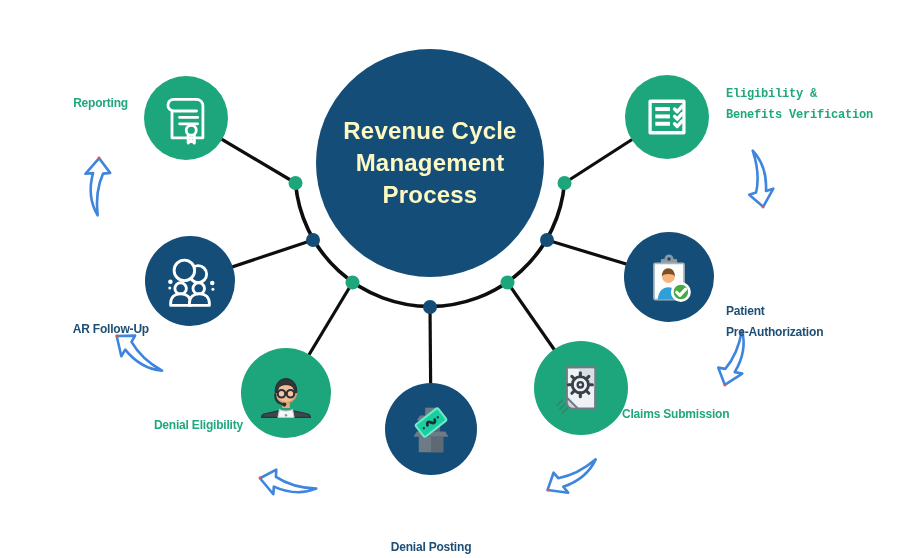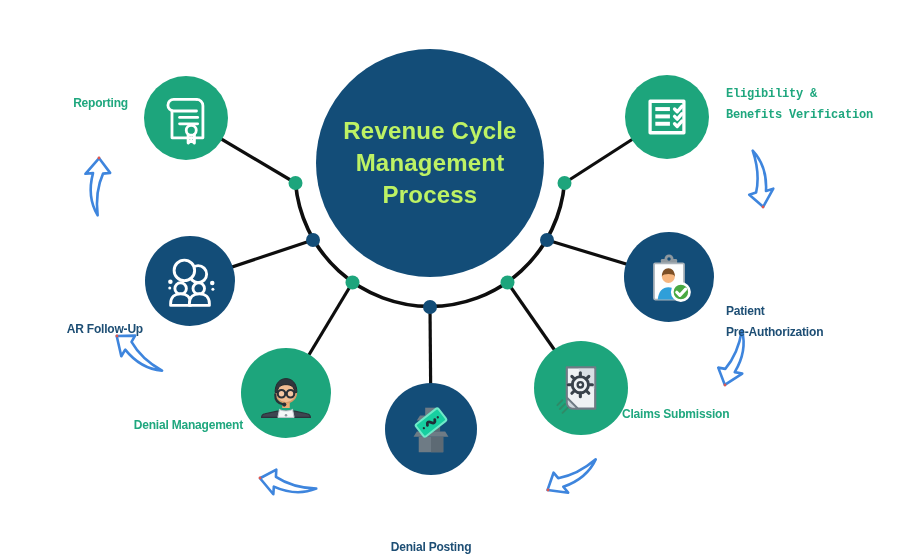--- a/index.html
+++ b/index.html
@@ -13,34 +13,34 @@
   .dotb{fill:var(--dark-blue,#134d78);}
   .arrow{stroke:var(--arrow-blue,#3e85dd);stroke-width:2.6;fill:none;
          stroke-linejoin:round;stroke-linecap:round;}
   .tip{fill:var(--arrow-tip-red,#e2574c);}
   
   .node{position:absolute;border-radius:50%;display:flex;align-items:center;justify-content:center;}
   .node.green{background:var(--green,#1da57c);}
   .node.blue{background:var(--dark-blue,#134d78);}
   .central{position:absolute;left:316px;top:49px;width:228px;height:228px;border-radius:50%;
            background:var(--dark-blue,#134d78);display:flex;align-items:center;justify-content:center;}
-  .central .title{color:#bef264;font-size:24px;font-weight:bold;text-align:center;
+  .central .title{color:#fef9c3;font-size:24px;font-weight:bold;text-align:center;
                   line-height:1.34;white-space:pre-line;letter-spacing:.2px;}
   
   .label{position:absolute;font-weight:bold;font-size:12px;line-height:21px;
          white-space:pre-line;letter-spacing:-.2px;}
   .label.green{color:var(--text-green,#1fa77e);}
   .label.blue{color:var(--text-blue,#1d4e74);margin-top:48px;}
   #label-reporting{left:18px;top:93px;width:110px;text-align:right;}
   #label-eligibility{left:726px;top:84px;width:165px;font-family:Liberation Mono, monospace;}
   #label-patient{left:726px;top:253px;width:165px;}
   #label-claims{left:622px;top:404px;width:165px;}
   #label-payment{left:356px;top:489px;width:150px;text-align:center;}
   #label-denial{left:85px;top:415px;width:158px;text-align:right;}
-  #label-ar{left:15px;top:271px;width:128px;text-align:right;}
+  #label-ar{left:21px;top:271px;width:128px;text-align:right;}
   
   #node-reporting{left:144px;top:76px;width:84px;height:84px;}
   #node-eligibility{left:625px;top:75px;width:84px;height:84px;}
   #node-patient{left:624px;top:232px;width:90px;height:90px;}
   #node-claims{left:534px;top:341px;width:94px;height:94px;}
   #node-payment{left:385px;top:383px;width:92px;height:92px;}
   #node-denial{left:241px;top:348px;width:90px;height:90px;}
   #node-ar{left:145px;top:236px;width:90px;height:90px;}
   .wstroke{stroke:#ffffff;fill:none;stroke-width:2.5;stroke-linecap:round;stroke-linejoin:round;}
 </style>
@@ -197,21 +197,21 @@
       <rect x="21" y="31.5" width="6" height="4.5" fill="#edaa74"></rect>
       <circle cx="24" cy="23.5" r="8.4" fill="#f2bd93" stroke="#d89a68" stroke-width="1"></circle>
       <path d="M15.3 23.5 c0 -7.3 3.7 -11 8.7 -11 s8.7 3.7 8.7 11 l-1.7 .4 c-.3 -4.9 -2.7 -6.6 -7 -6.6 s-6.7 1.7 -7 6.6 z" fill="#31363d" stroke="#23282e" stroke-width=".8"></path>
       <circle cx="20.4" cy="24.6" r="3" fill="rgba(255,255,255,.15)" stroke="#2b3138" stroke-width="1.7"></circle>
       <circle cx="27.6" cy="24.6" r="3" fill="rgba(255,255,255,.15)" stroke="#2b3138" stroke-width="1.7"></circle>
       <line x1="23.4" y1="24.2" x2="24.6" y2="24.2" stroke="#2b3138" stroke-width="1.4"></line>
       <path d="M15.4 25 c-.2 4.8 2.3 7.4 6.3 8" fill="none" stroke="#2b3138" stroke-width="1.7" stroke-linecap="round"></path>
       <circle cx="22.6" cy="33.2" r="1.7" fill="#2b3138"></circle>
     </svg>
   </div>
-  <div class="label green" id="label-denial">Denial Management</div>
+  <div class="label green" id="label-denial">Denial Eligibility</div>
 
   <div class="node blue" id="node-ar">
     <svg width="60" height="60" viewBox="0 0 48 48">
       <g class="wstroke" style="stroke-width:2.3;fill:var(--dark-blue,#134d78)">
         <circle cx="30.5" cy="18.5" r="6.8"></circle>
         <circle cx="19.5" cy="15.5" r="8.2"></circle>
       </g>
       <g fill="#ffffff" stroke="none">
         <circle cx="8.3" cy="24.5" r="1.8"></circle>
         <circle cx="7.8" cy="29.5" r="1.2"></circle>

